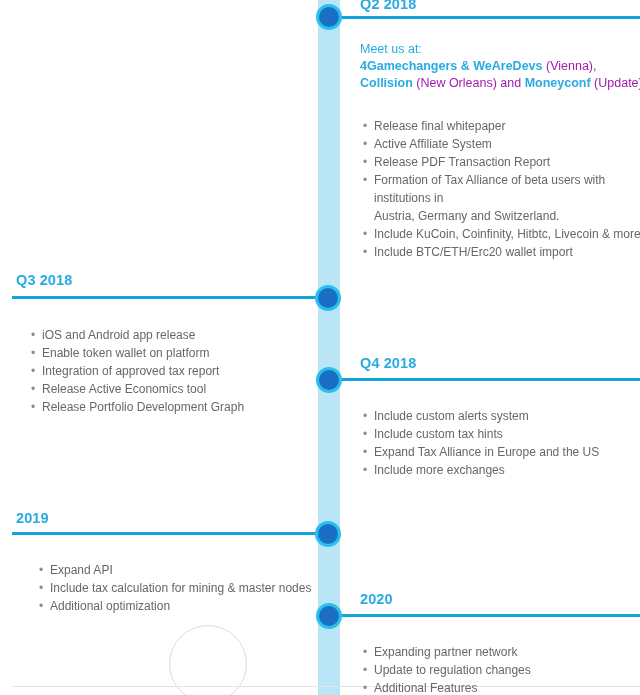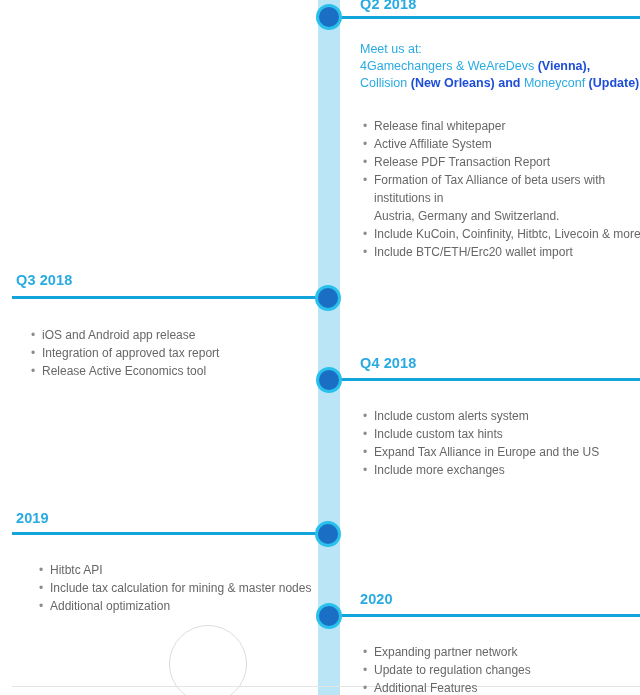--- a/index.html
+++ b/index.html
@@ -92,22 +92,22 @@
 
   
   .intro {
     position: absolute;
     font-size: 12.5px;
     line-height: 17px;
     color: #29abe2;
     width: 300px;
   }
   .intro .lead { font-weight: normal; }
-  .intro .strong { font-weight: normal; }
-  .intro .paren { font-weight: bold; color: #1d4ed8; }
+  .intro .strong { font-weight: bold; }
+  .intro .paren { font-weight: normal; color: #a21caf; }
 
   
   ul.items {
     position: absolute;
     margin: 0;
     padding: 0 0 0 14px;
     list-style: none;
   }
   ul.items li {
     position: relative;
@@ -160,22 +160,24 @@
       </ul>
   </div>
 
   <div class="milestone">
     <div class="milestone-title" style="left:4px; top:272px;">Q3 2018</div>
     <div class="connector" style="left:0px; top:296px; width:310px;"></div>
     <div class="node" style="left:303px; top:285px;"></div>
 
     <ul class="items side-left" style="left:16px; top:326px; width:280px;">
         <li>iOS and Android app release</li>
+        <li>Enable token wallet on platform</li>
         <li>Integration of approved tax report</li>
         <li>Release Active Economics tool</li>
+        <li>Release Portfolio Development Graph</li>
       </ul>
   </div>
 
   <div class="milestone">
     <div class="milestone-title" style="left:348px; top:355px;">Q4 2018</div>
     <div class="connector" style="left:328px; top:378px; width:312px;"></div>
     <div class="node" style="left:304px; top:367px;"></div>
 
     <ul class="items side-right" style="left:348px; top:407px; width:286px;">
         <li>Include custom alerts system</li>
@@ -184,21 +186,21 @@
         <li>Include more exchanges</li>
       </ul>
   </div>
 
   <div class="milestone">
     <div class="milestone-title" style="left:4px; top:510px;">2019</div>
     <div class="connector" style="left:0px; top:532px; width:310px;"></div>
     <div class="node" style="left:303px; top:521px;"></div>
 
     <ul class="items side-left" style="left:24px; top:561px; width:280px;">
-        <li>Hitbtc API</li>
+        <li>Expand API</li>
         <li>Include tax calculation for mining &amp; master nodes</li>
         <li>Additional optimization</li>
       </ul>
   </div>
 
   <div class="milestone">
     <div class="milestone-title" style="left:348px; top:591px;">2020</div>
     <div class="connector" style="left:328px; top:614px; width:312px;"></div>
     <div class="node" style="left:304px; top:603px;"></div>
 

